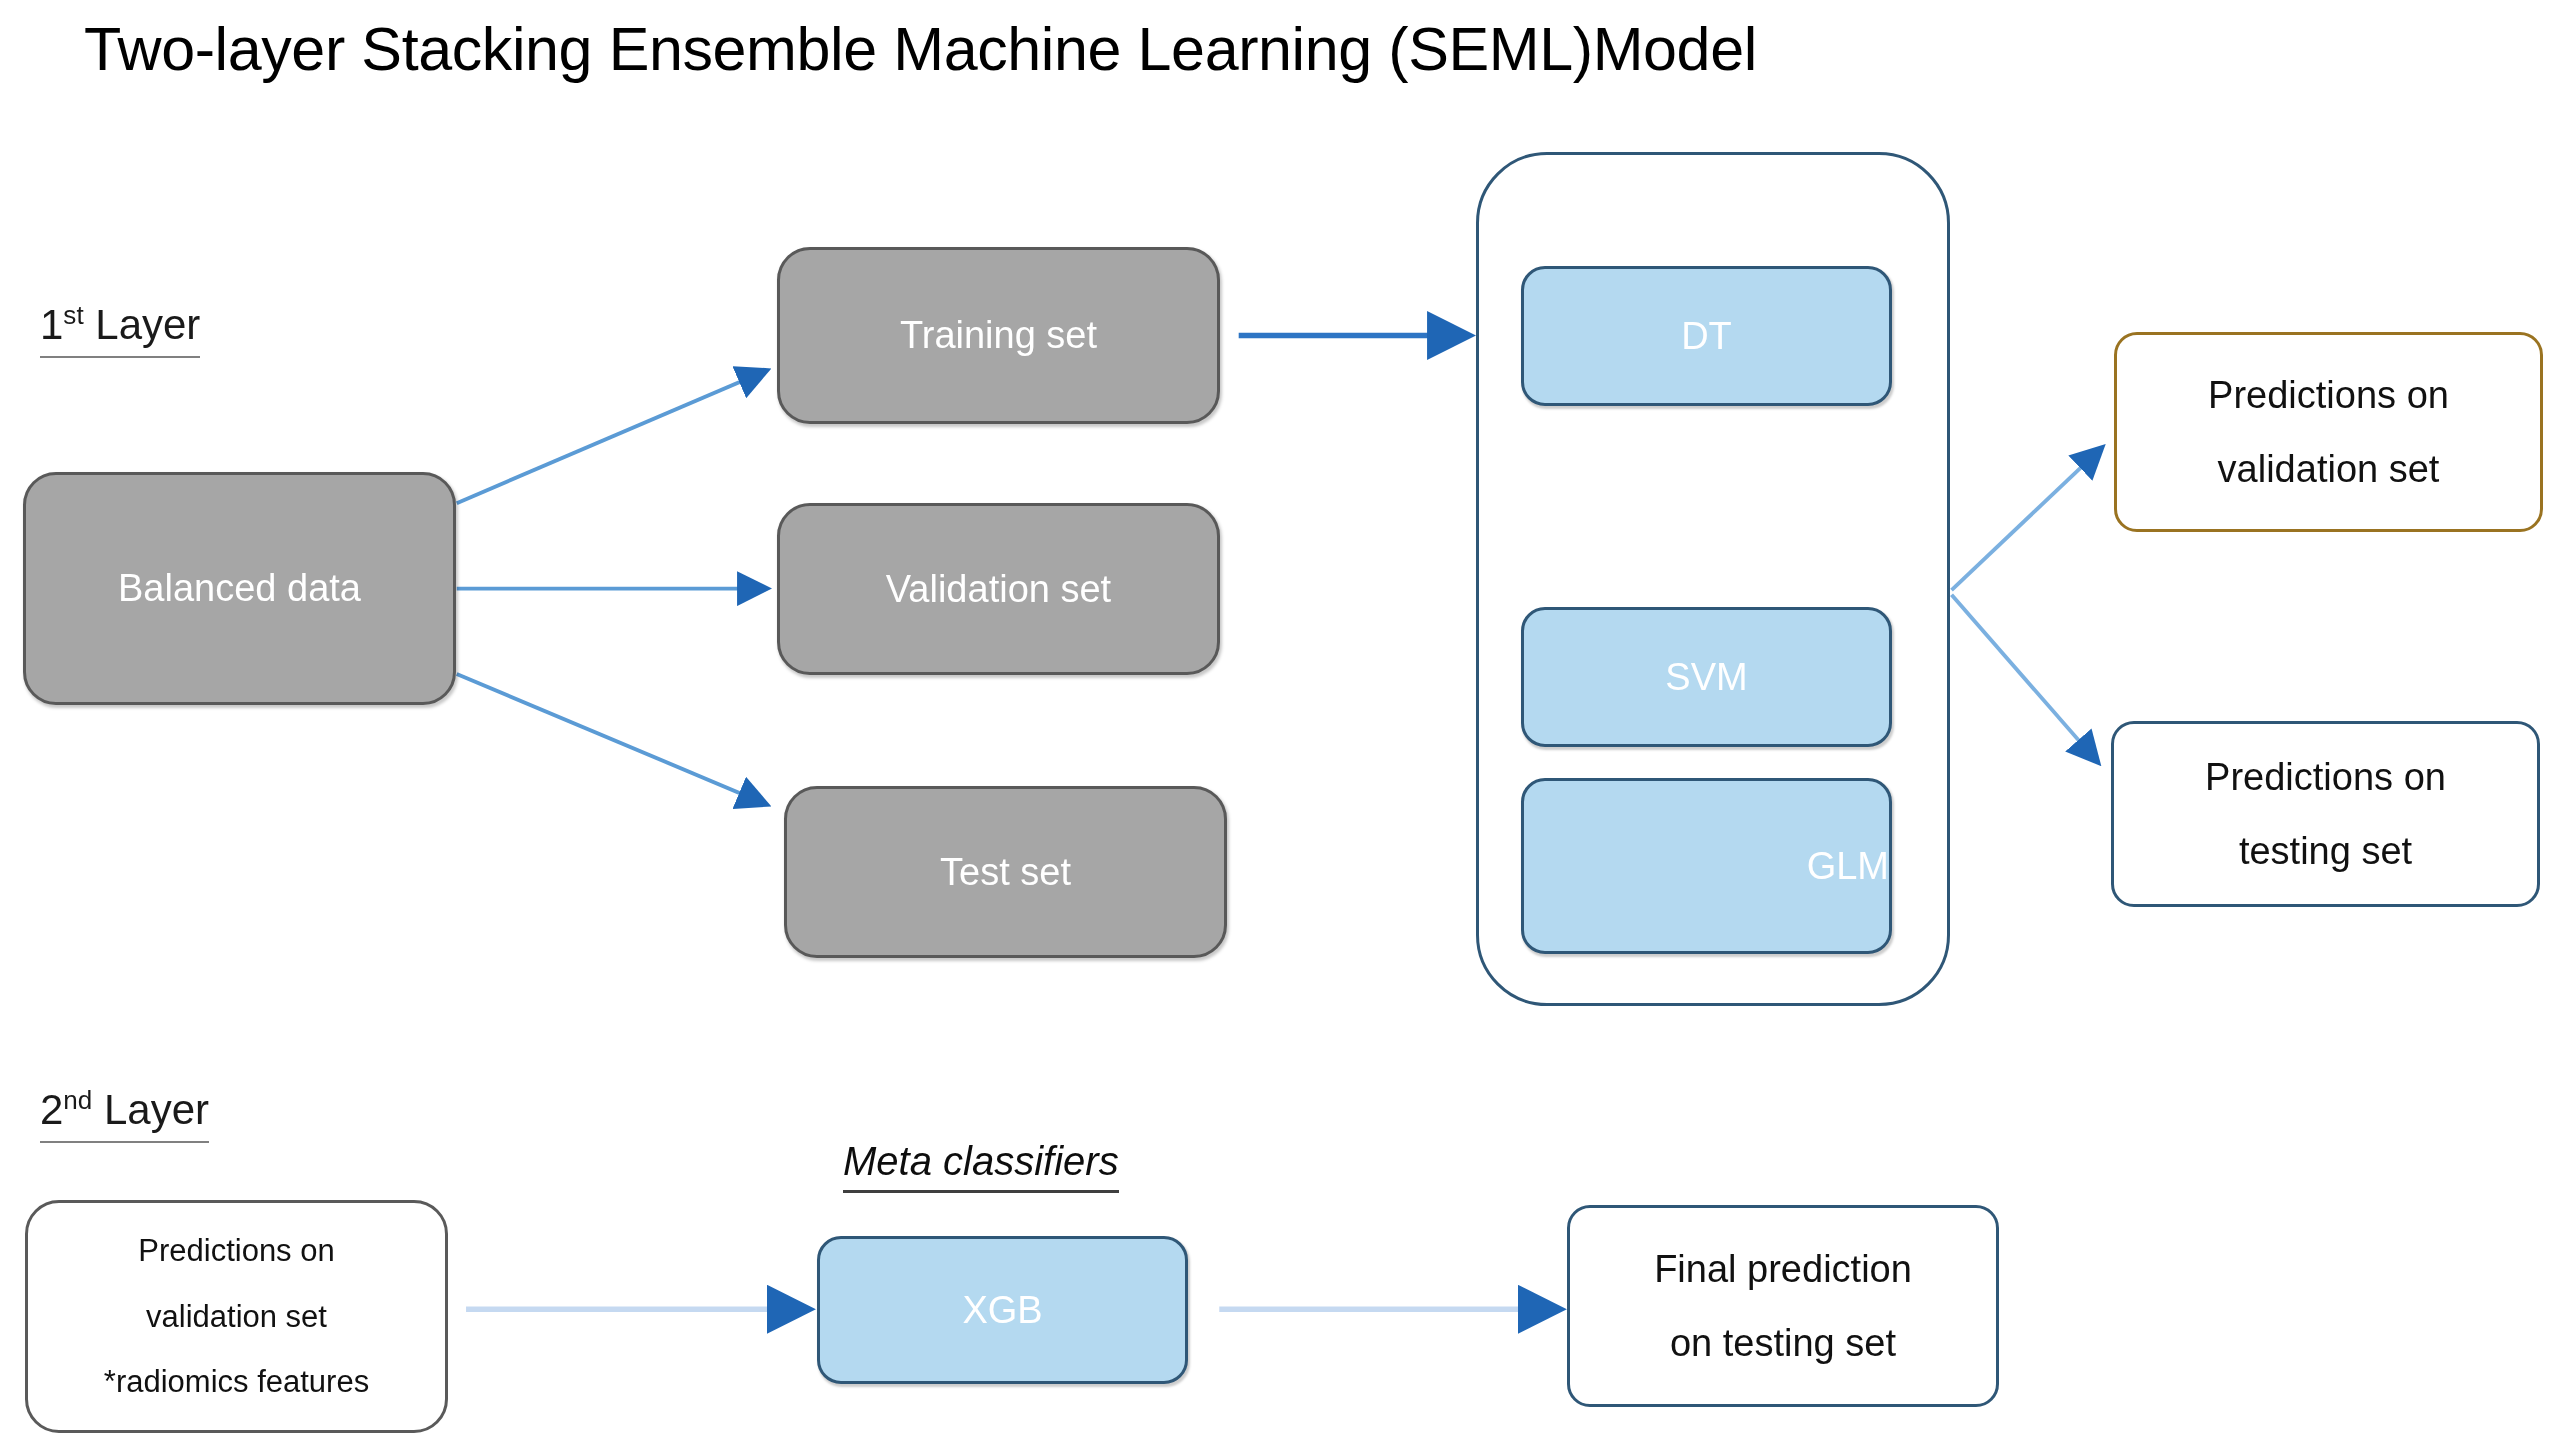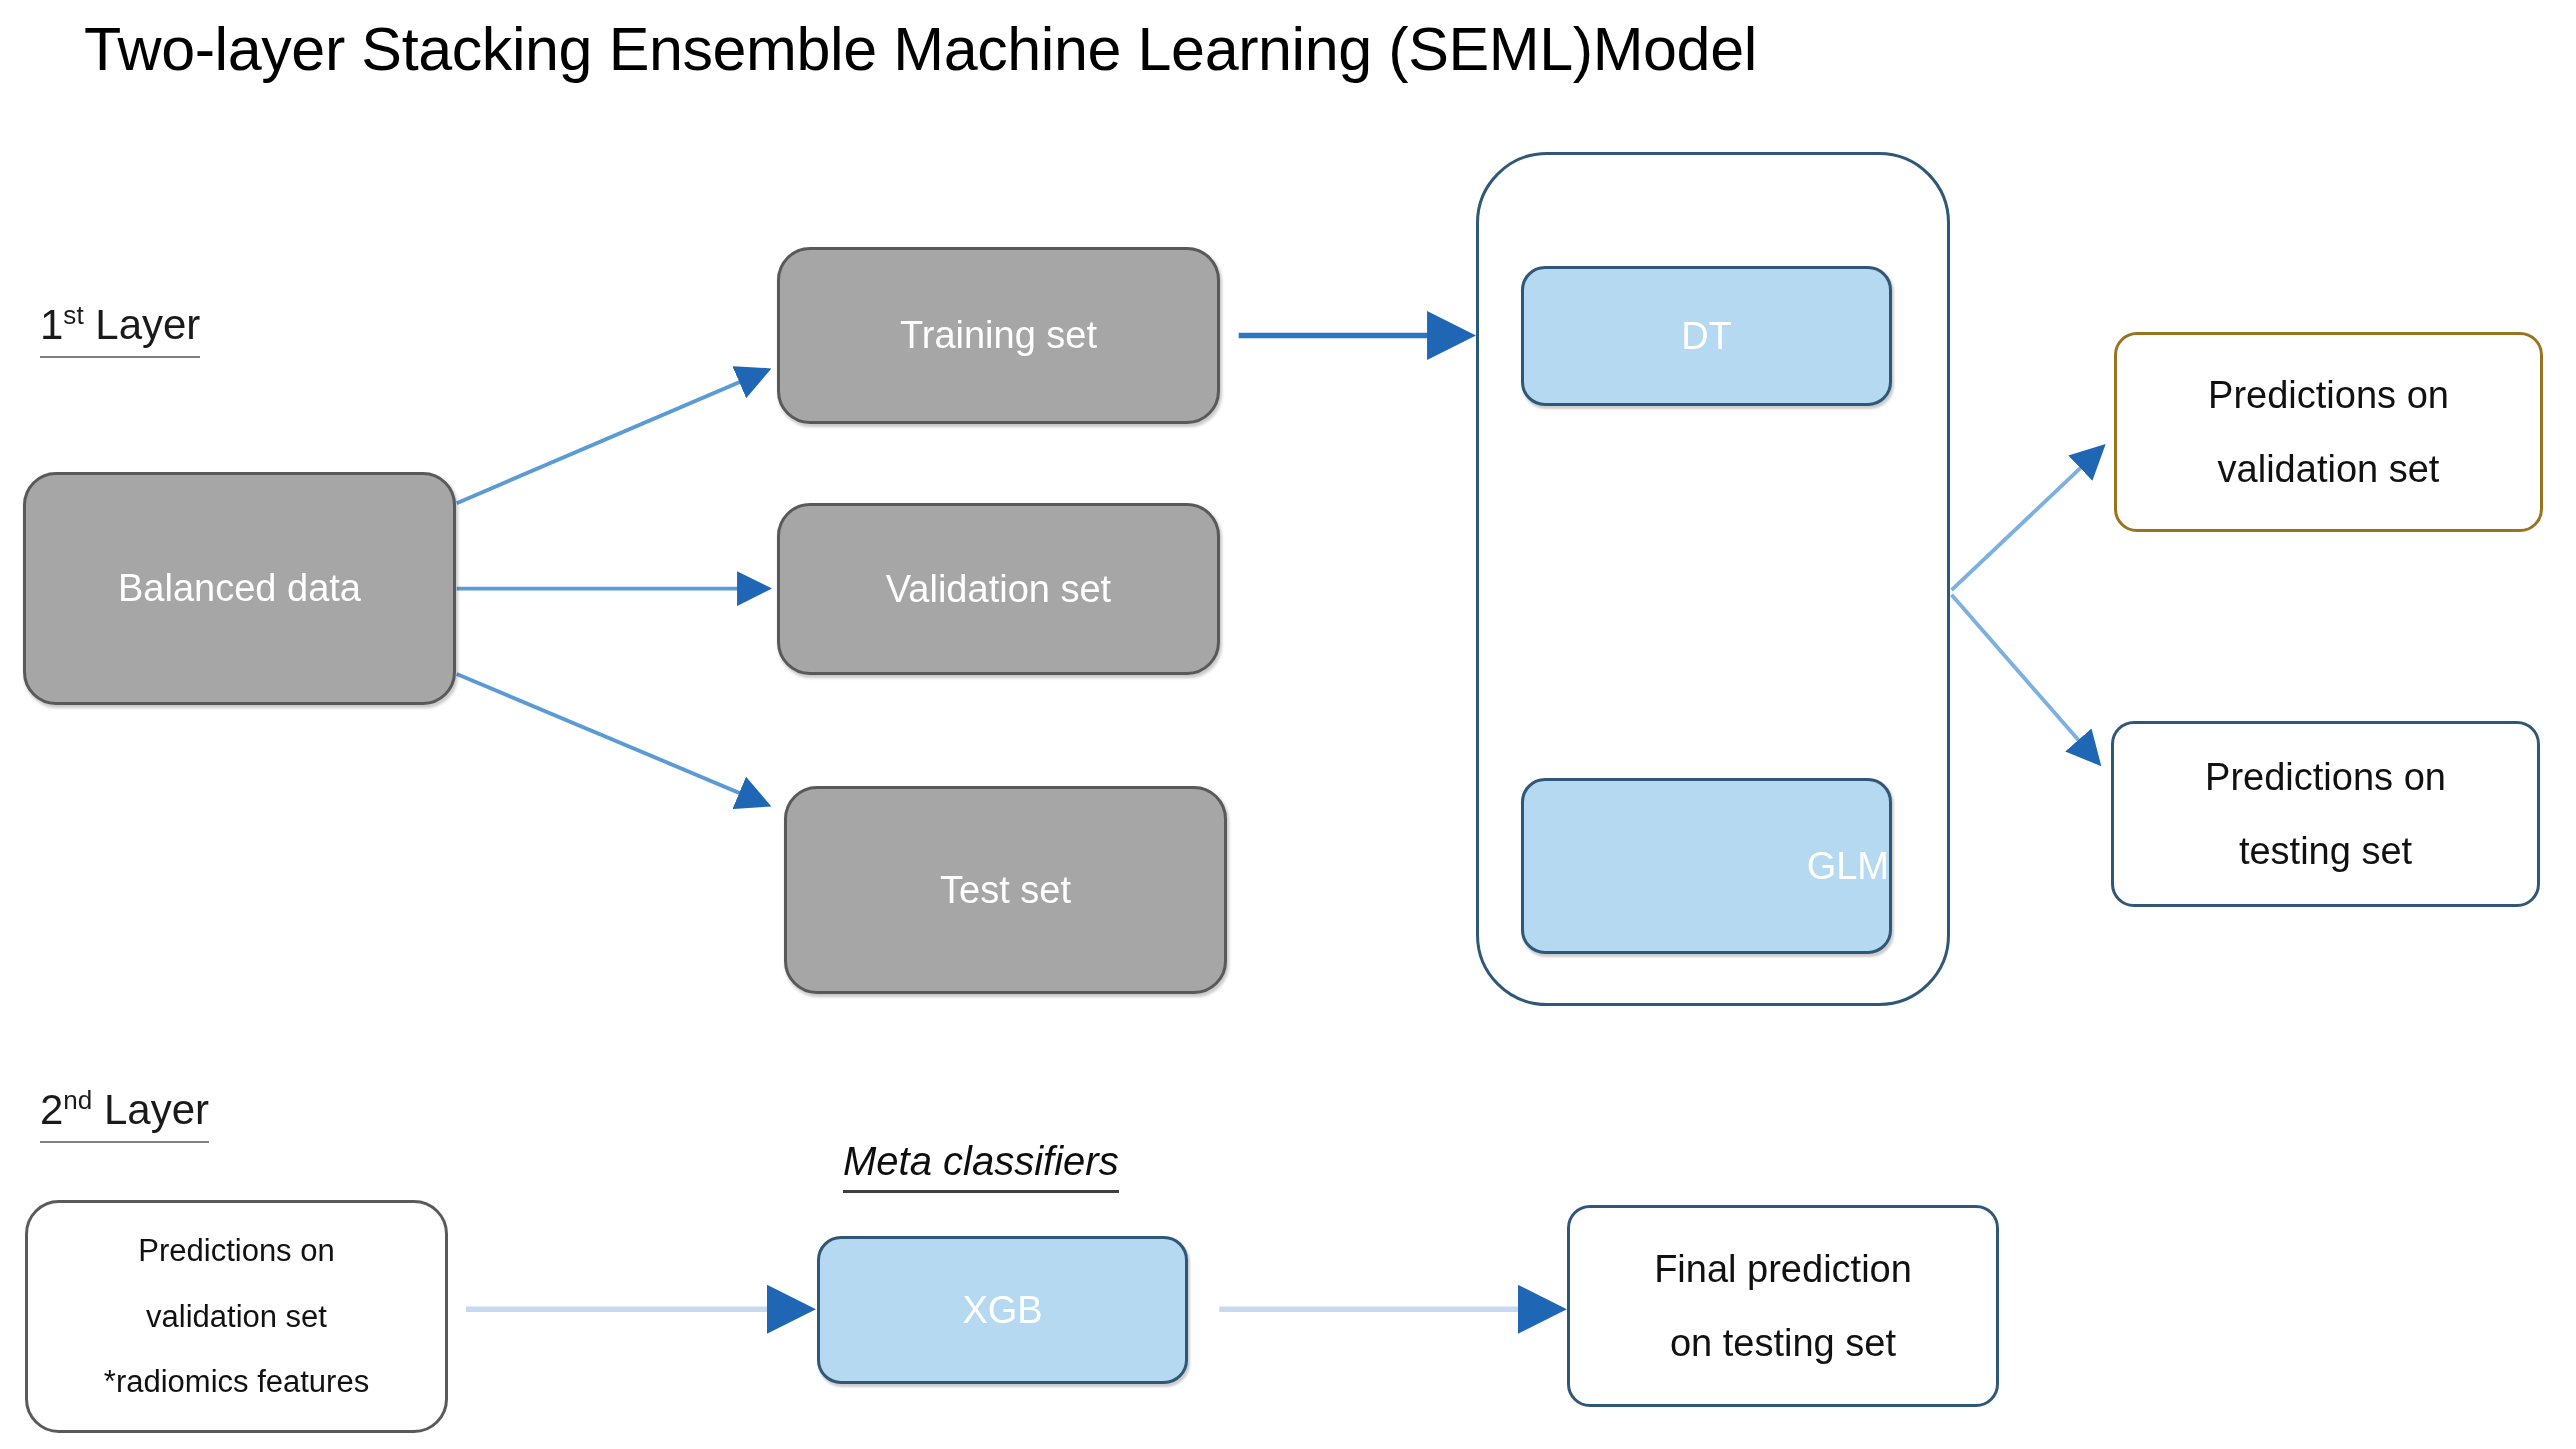--- a/index.html
+++ b/index.html
@@ -167,28 +167,31 @@
   </div>
 
   <div class="box gray-box" style="left:777px; top:247px; width:443px; height:177px;">
     <span>Training set</span>
   </div>
 
   <div class="box gray-box" style="left:777px; top:503px; width:443px; height:172px;">
     <span>Validation set</span>
   </div>
 
-  <div class="box gray-box" style="left:784px; top:786px; width:443px; height:208px;">
+  <div class="box gray-box" style="left:784px; top:786px; width:443px; height:172px;">
     <span>Test set</span>
   </div>
 
   <div id="base-container"></div>
 
   <div class="box blue-box" style="left:1521px; top:266px; width:371px; height:140px;">
     <span>DT</span>
+  </div>
+  <div class="box blue-box" style="left:1521px; top:607px; width:371px; height:140px;">
+    <span>SVM</span>
   </div>
   <div class="box blue-box" style="left:1521px; top:778px; width:371px; height:176px;justify-content:flex-end;">
     <span>GLM</span>
   </div>
 
 
   <div class="box white-box outline-gold" style="left:2114px; top:332px; width:429px; height:200px; flex-direction:column;">
     <span>Predictions on</span>
     <span>validation set</span>
   </div>

